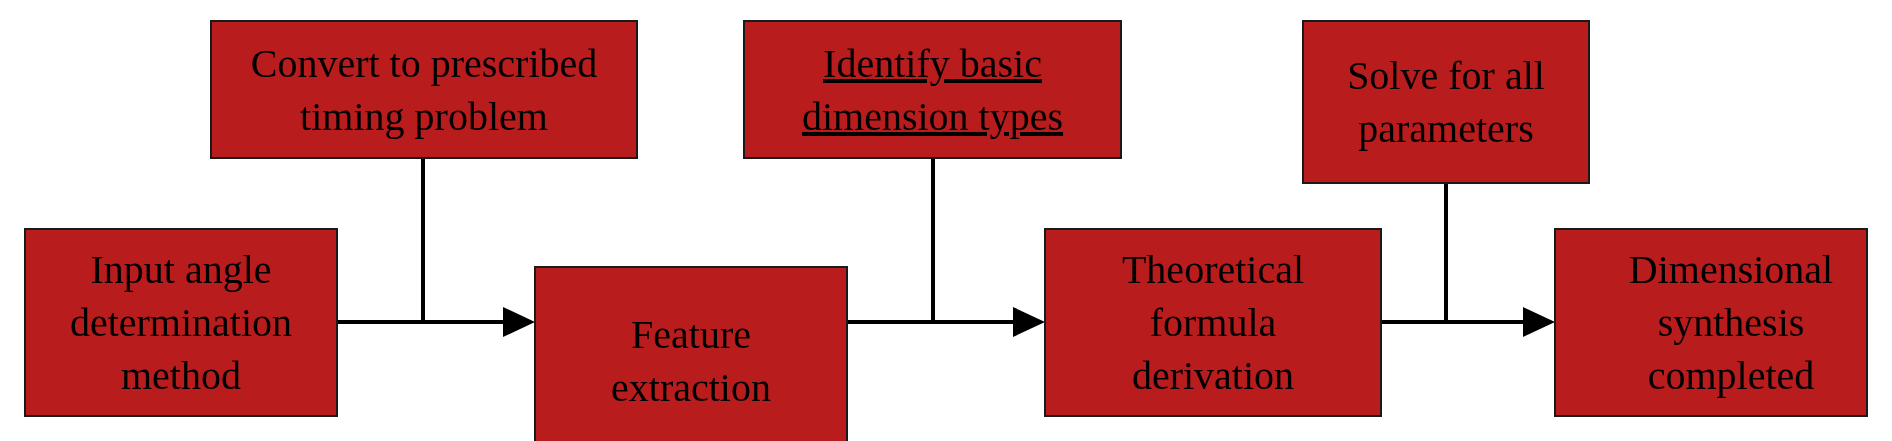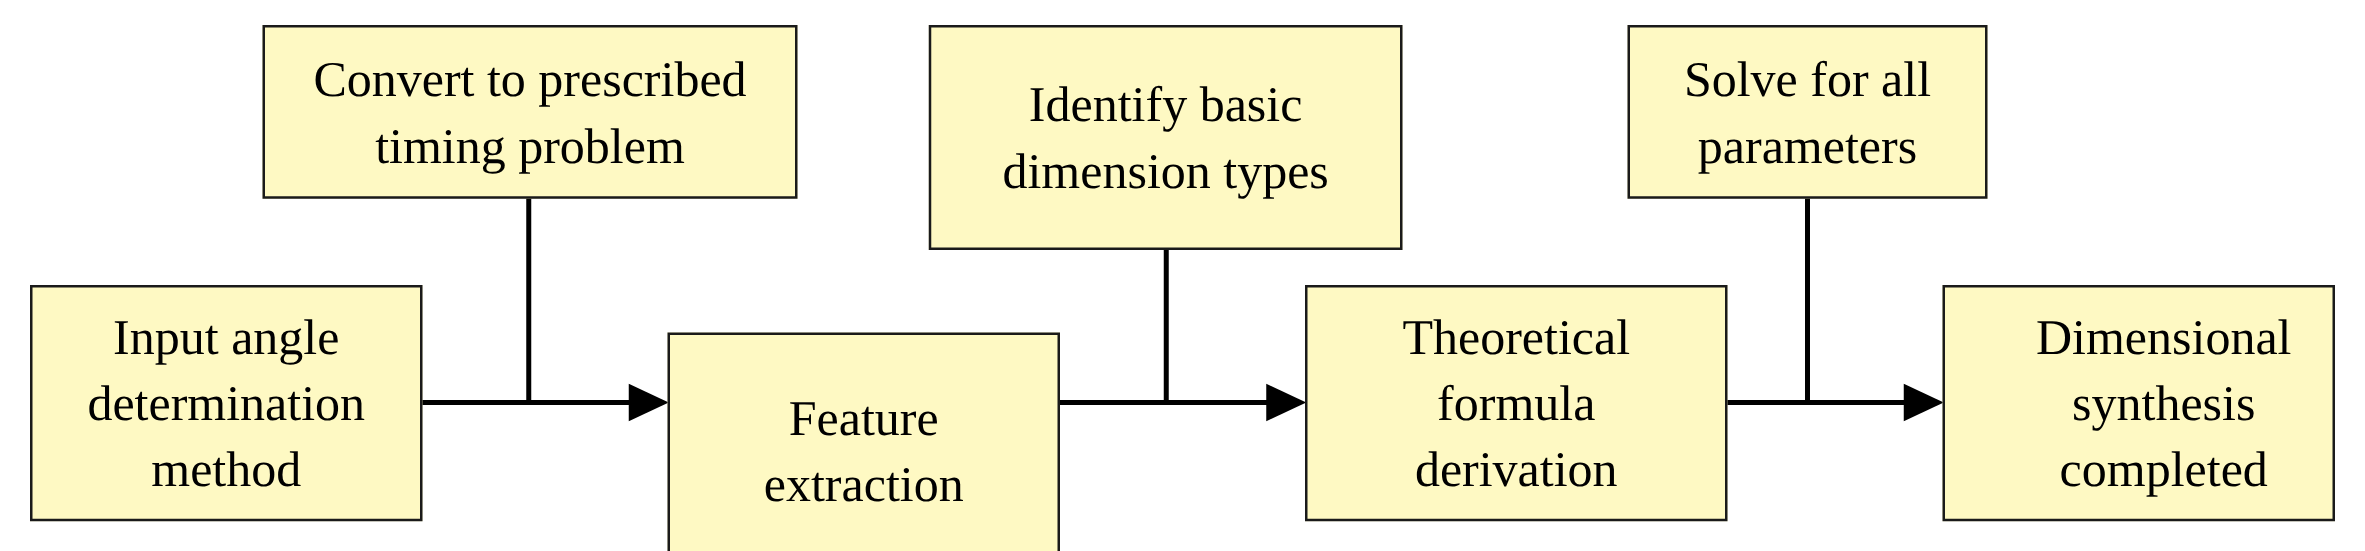--- a/index.html
+++ b/index.html
@@ -1,18 +1,18 @@
 <!DOCTYPE html>
 <html><head>
 <meta charset="utf-8">
 <style>
   html, body { margin: 0; padding: 0; background: #ffffff; }
   body { width: 1892px; height: 441px; position: relative; overflow: hidden;
          font-family: "Liberation Serif", "DejaVu Serif", serif; color: #000; }
-  .box { position: absolute; border: 2px solid #1a1a1a; box-sizing: border-box; background: #fef9c3;
+  .box { position: absolute; border: 2px solid #1a1a1a; box-sizing: border-box; background: #b91c1c;
          display: flex; align-items: center; justify-content: center; text-align: center; }
   .box .label { font-size: 40px; line-height: 53px; white-space: pre-line; }
   svg.links { position: absolute; left: 0; top: 0; }
 </style>
 </head>
 <body>
 
 <svg class="links" width="1892" height="441">
   <g stroke="#000" stroke-width="4" fill="none">
     <line x1="337" y1="322" x2="505" y2="322"></line>
@@ -26,25 +26,25 @@
     <polygon points="503,307 535,322 503,337"></polygon>
     <polygon points="1013,307 1045,322 1013,337"></polygon>
     <polygon points="1523,307 1555,322 1523,337"></polygon>
   </g>
 </svg>
 
 <div class="box" style="left:210px;top:20px;width:428px;height:139px;">
   <span class="label">Convert to prescribed
 timing problem</span>
 </div>
-<div class="box" style="left:743px;top:20px;width:379px;height:180px;">
+<div class="box" style="left:743px;top:20px;width:379px;height:139px;text-decoration:underline;">
   <span class="label">Identify basic
 dimension types</span>
 </div>
-<div class="box" style="left:1302px;top:20px;width:288px;height:139px;">
+<div class="box" style="left:1302px;top:20px;width:288px;height:164px;">
   <span class="label">Solve for all
 parameters</span>
 </div>
 
 <div class="box" style="left:24px;top:228px;width:314px;height:189px;">
   <span class="label">Input angle
 determination
 method</span>
 </div>
 <div class="box" style="left:534px;top:228px;width:314px;height:189px;margin-top:38px;">

